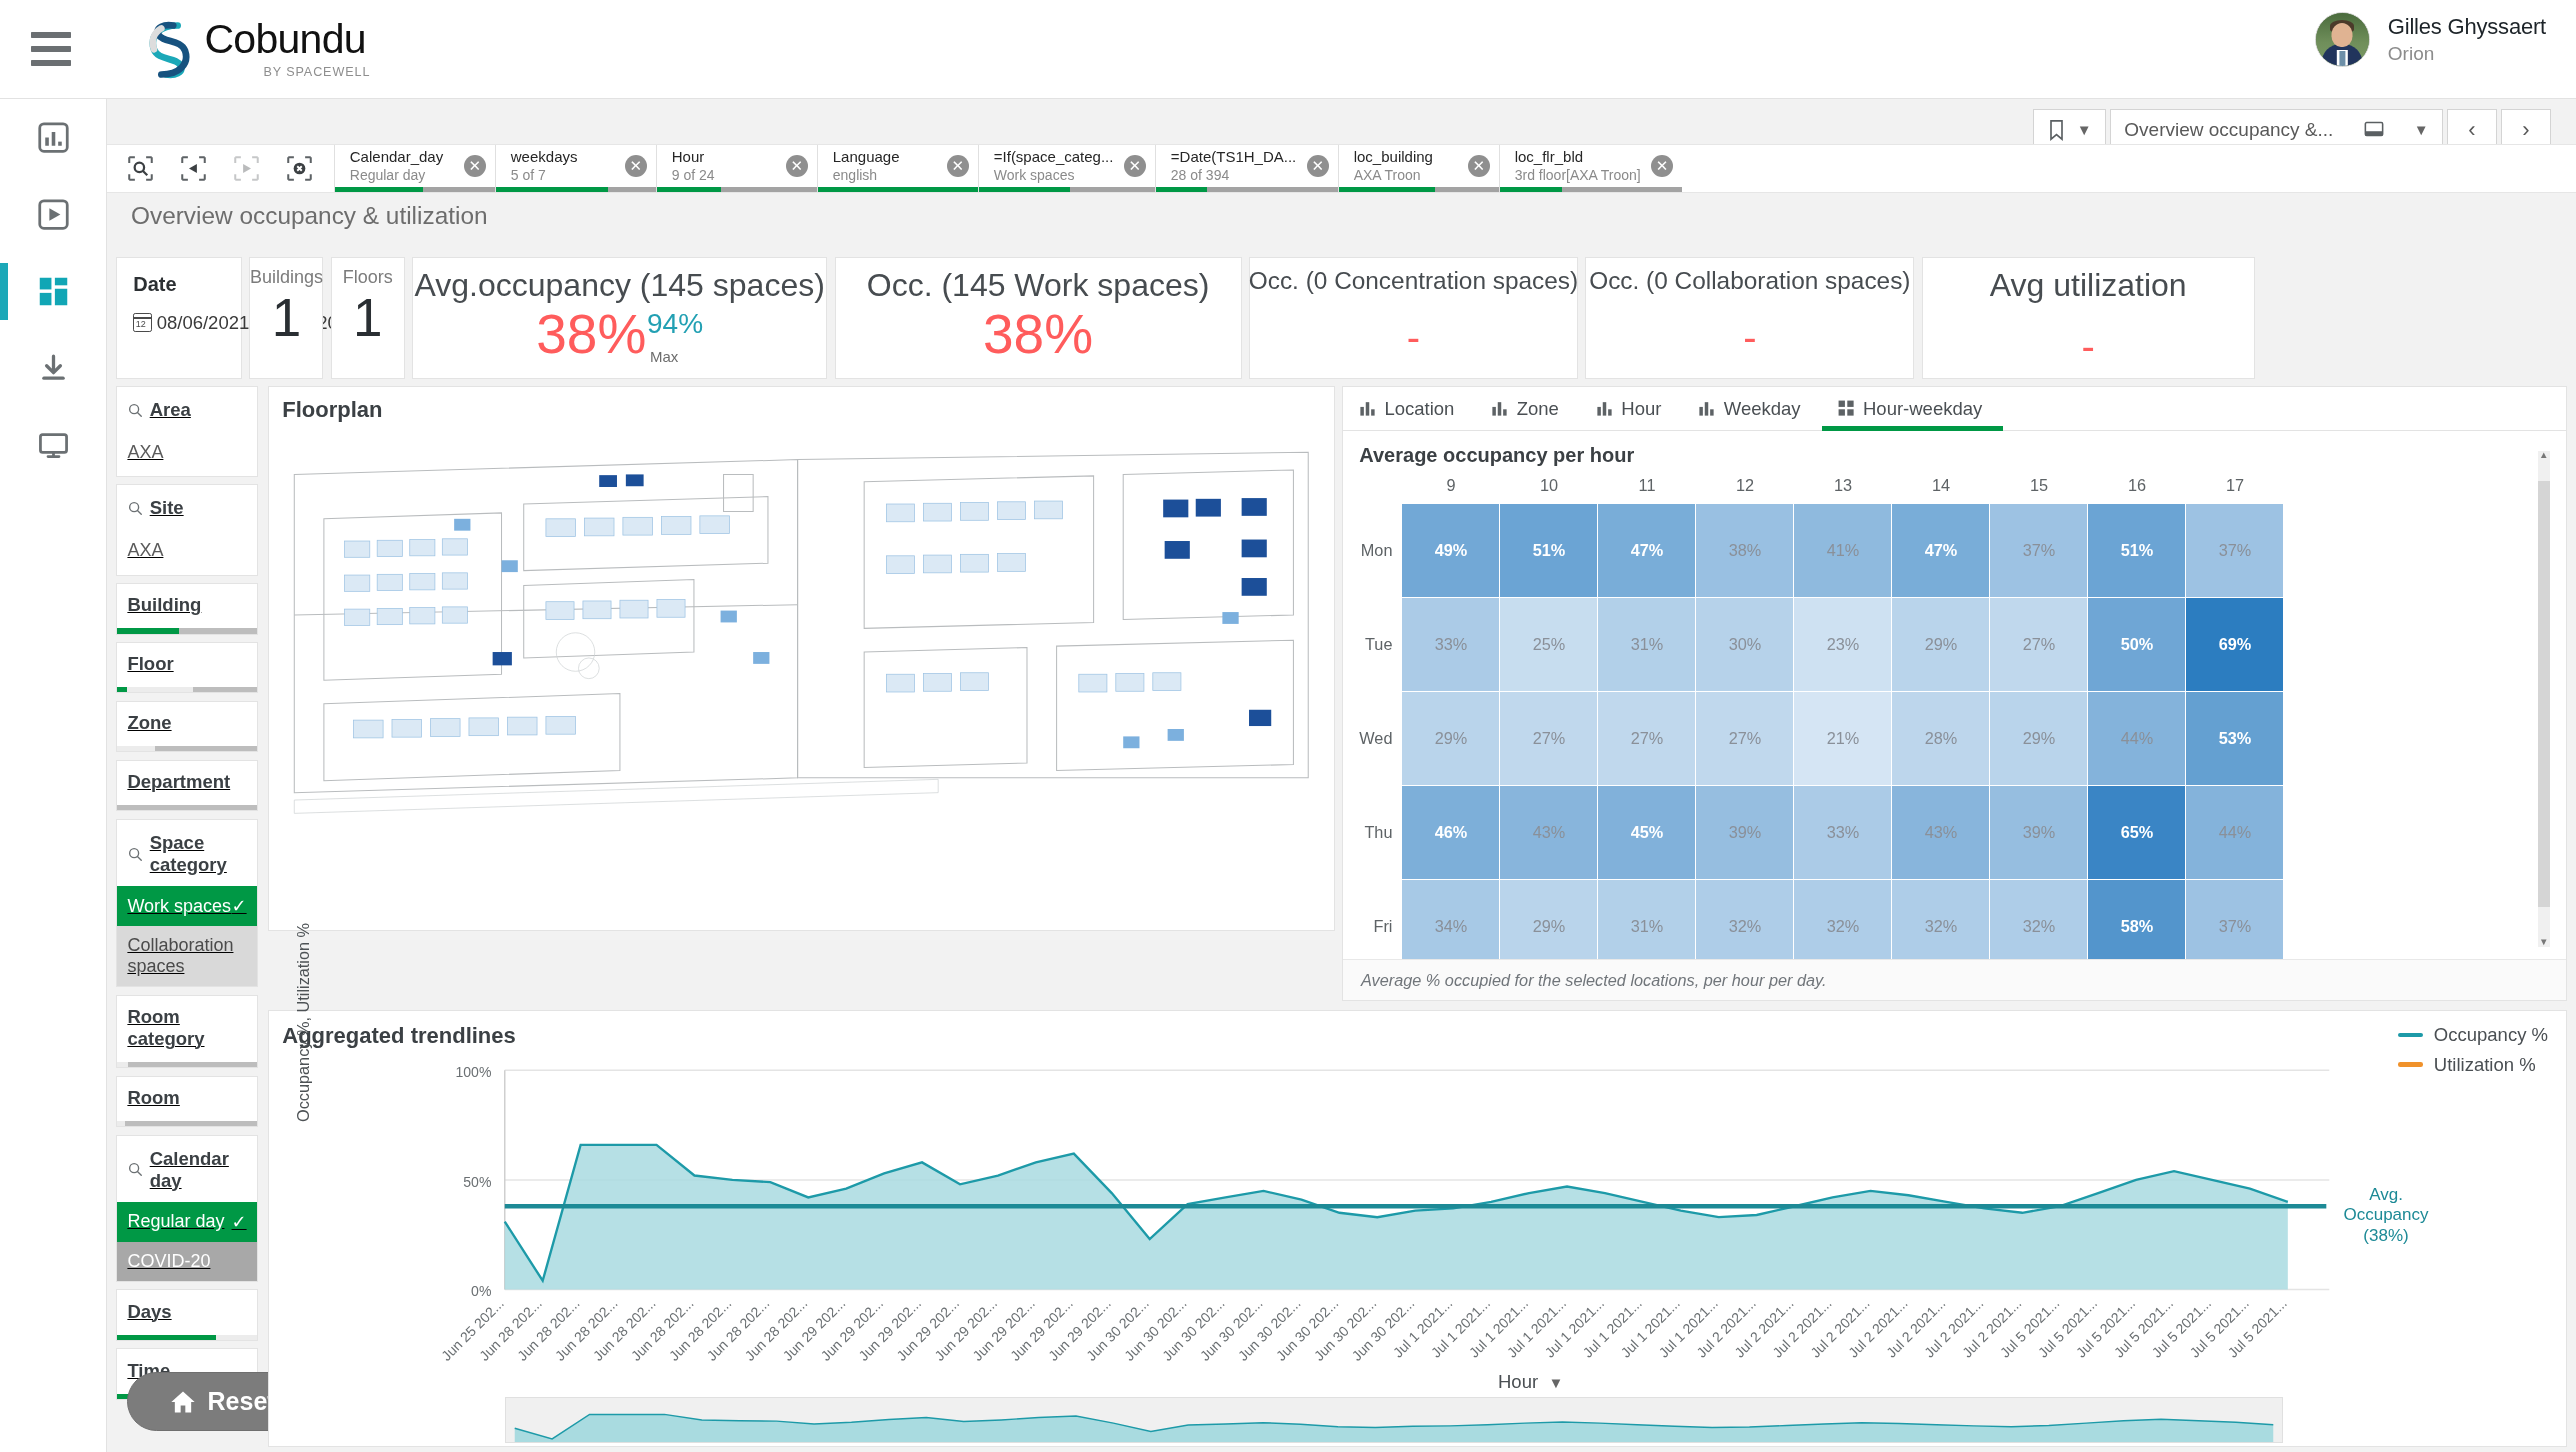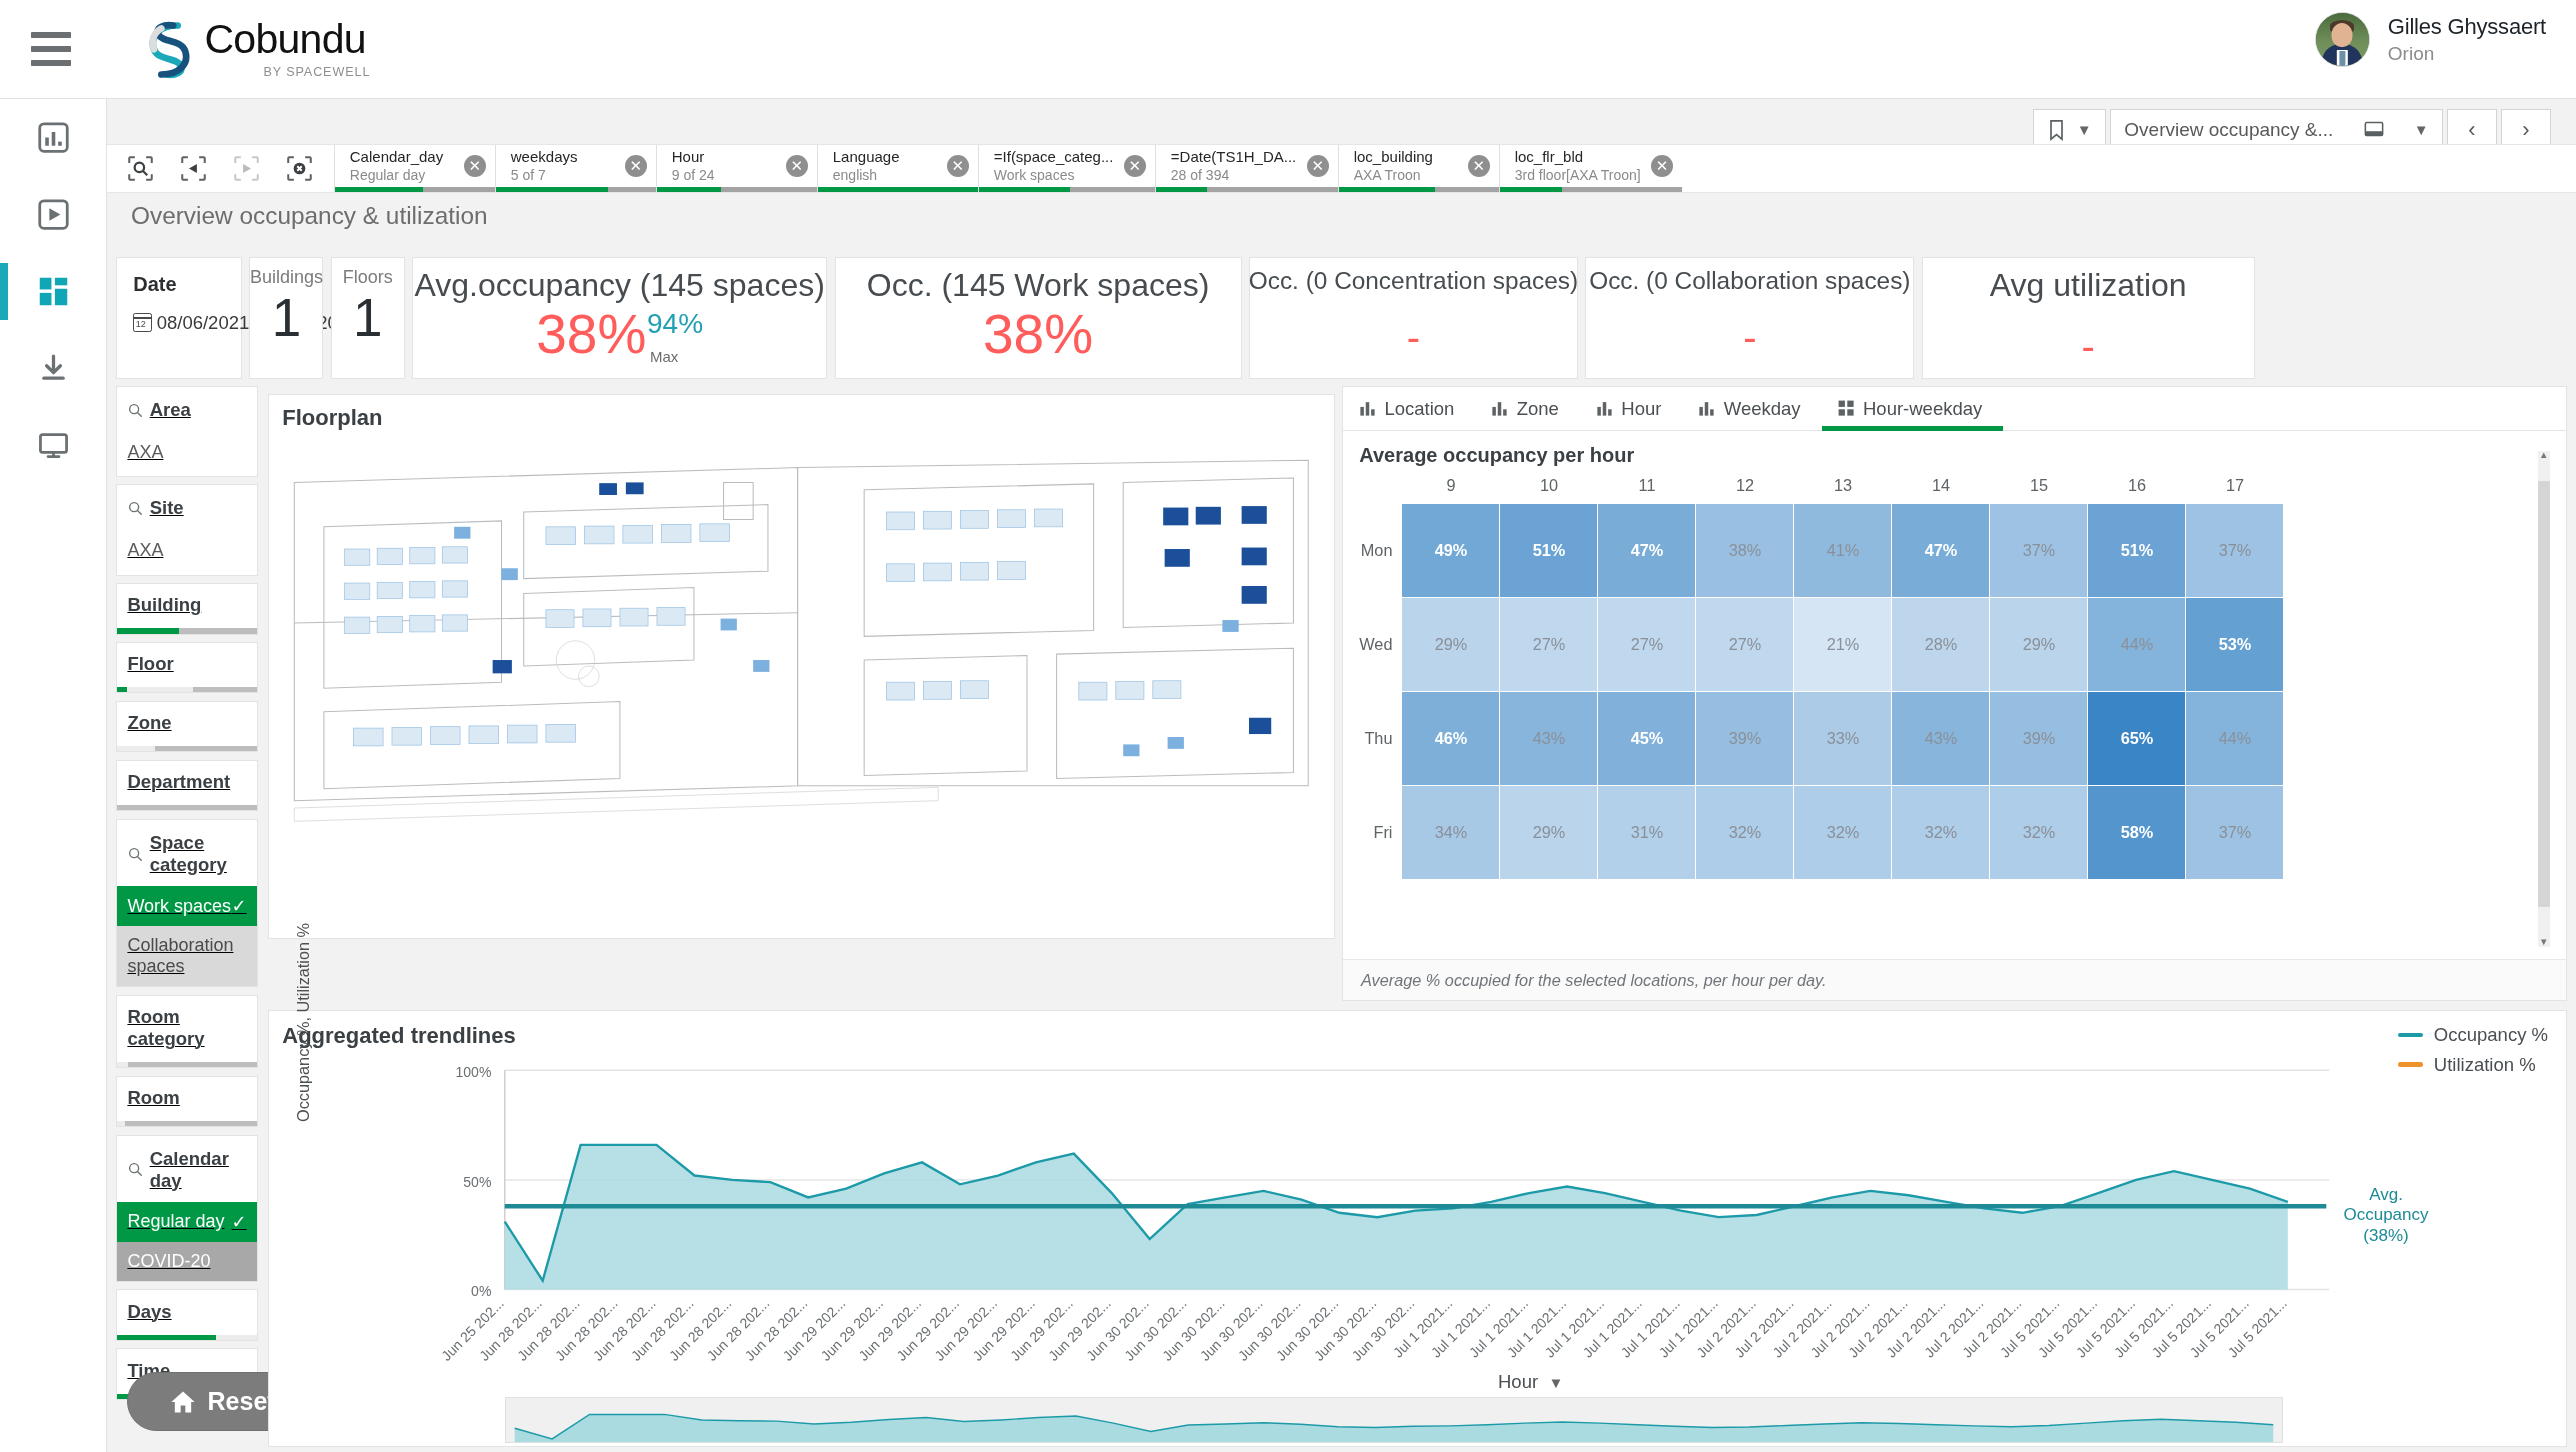--- a/index.html
+++ b/index.html
@@ -135,21 +135,21 @@
   .fcompact .fgroup-title { font-size: 18.5px; }
 
   .reset-btn {
     position: absolute; left: 20px; bottom: 21px; width: 252px; height: 59px;
     background: #7c7c7c; border-radius: 33px; display: flex; align-items: center; justify-content: center;
     color: #fff; font-size: 25px; font-weight: bold; cursor: pointer; border: 1.5px solid #6f6f6f;
   }
   .home-ico { width: 28px; height: 28px; margin-right: 10.4px; }
 
   
-  .floorplan { position: absolute; left: 161px; top: 156px; width: 1067px; height: 545px; }
+  .floorplan { position: absolute; left: 161px; top: 148px; width: 1067px; height: 545px; }
   .fp-title { font-size: 22px; font-weight: bold; color: #3b4044; padding: 10.4px 0 0 13.3px; }
   .fp-canvas { position: absolute; left: 10.4px; top: 43px; right: 10.4px; bottom: 10.4px; overflow: hidden; }
 
   
   .hm-panel { position: absolute; left: 1235px; top: 148px; width: 1225px; height: 615px; }
   .hm-tabs { display: flex; align-items: stretch; height: 44px; border-bottom: 0.7px solid #e3e3e3; background: #fff; }
   .hm-tab { display: flex; align-items: center; padding: 0 21px 0 15px; font-size: 18.5px; color: #4a4f53; cursor: pointer; position: relative; }
   .hm-tab .ti { width: 19px; height: 19px; margin-right: 7.4px; }
   .hm-tab.active { font-weight: normal; }
   .hm-tab.active::after { content: ""; position: absolute; left: 0; right: 0; bottom: -0.7px; height: 4.4px; background: #009845; }
@@ -727,20 +727,32 @@
                 <td class="cell" style="background:rgb(107,164,212);color:#ffffff;font-weight:bold">51%</td>
                 <td class="cell" style="background:rgb(121,173,216);color:#ffffff;font-weight:bold">47%</td>
                 <td class="cell" style="background:rgb(153,192,226);color:#8a9099;font-weight:normal">38%</td>
                 <td class="cell" style="background:rgb(143,186,222);color:#8a9099;font-weight:normal">41%</td>
                 <td class="cell" style="background:rgb(121,173,216);color:#ffffff;font-weight:bold">47%</td>
                 <td class="cell" style="background:rgb(157,194,227);color:#8a9099;font-weight:normal">37%</td>
                 <td class="cell" style="background:rgb(107,164,212);color:#ffffff;font-weight:bold">51%</td>
                 <td class="cell" style="background:rgb(157,194,227);color:#8a9099;font-weight:normal">37%</td>
               </tr>
               <tr>
+                <td class="dl">Tue</td>
+                <td class="cell" style="background:rgb(171,203,231);color:#8a9099;font-weight:normal">33%</td>
+                <td class="cell" style="background:rgb(199,221,239);color:#8a9099;font-weight:normal">25%</td>
+                <td class="cell" style="background:rgb(178,208,233);color:#8a9099;font-weight:normal">31%</td>
+                <td class="cell" style="background:rgb(182,210,234);color:#8a9099;font-weight:normal">30%</td>
+                <td class="cell" style="background:rgb(206,225,242);color:#8a9099;font-weight:normal">23%</td>
+                <td class="cell" style="background:rgb(185,212,235);color:#8a9099;font-weight:normal">29%</td>
+                <td class="cell" style="background:rgb(192,216,237);color:#8a9099;font-weight:normal">27%</td>
+                <td class="cell" style="background:rgb(111,166,213);color:#ffffff;font-weight:bold">50%</td>
+                <td class="cell" style="background:rgb(44,125,192);color:#ffffff;font-weight:bold">69%</td>
+              </tr>
+              <tr>
                 <td class="dl">Wed</td>
                 <td class="cell" style="background:rgb(185,212,235);color:#8a9099;font-weight:normal">29%</td>
                 <td class="cell" style="background:rgb(192,216,237);color:#8a9099;font-weight:normal">27%</td>
                 <td class="cell" style="background:rgb(192,216,237);color:#8a9099;font-weight:normal">27%</td>
                 <td class="cell" style="background:rgb(192,216,237);color:#8a9099;font-weight:normal">27%</td>
                 <td class="cell" style="background:rgb(213,229,244);color:#8a9099;font-weight:normal">21%</td>
                 <td class="cell" style="background:rgb(189,214,236);color:#8a9099;font-weight:normal">28%</td>
                 <td class="cell" style="background:rgb(185,212,235);color:#8a9099;font-weight:normal">29%</td>
                 <td class="cell" style="background:rgb(132,179,219);color:#8a9099;font-weight:normal">44%</td>
                 <td class="cell" style="background:rgb(100,160,209);color:#ffffff;font-weight:bold">53%</td>

